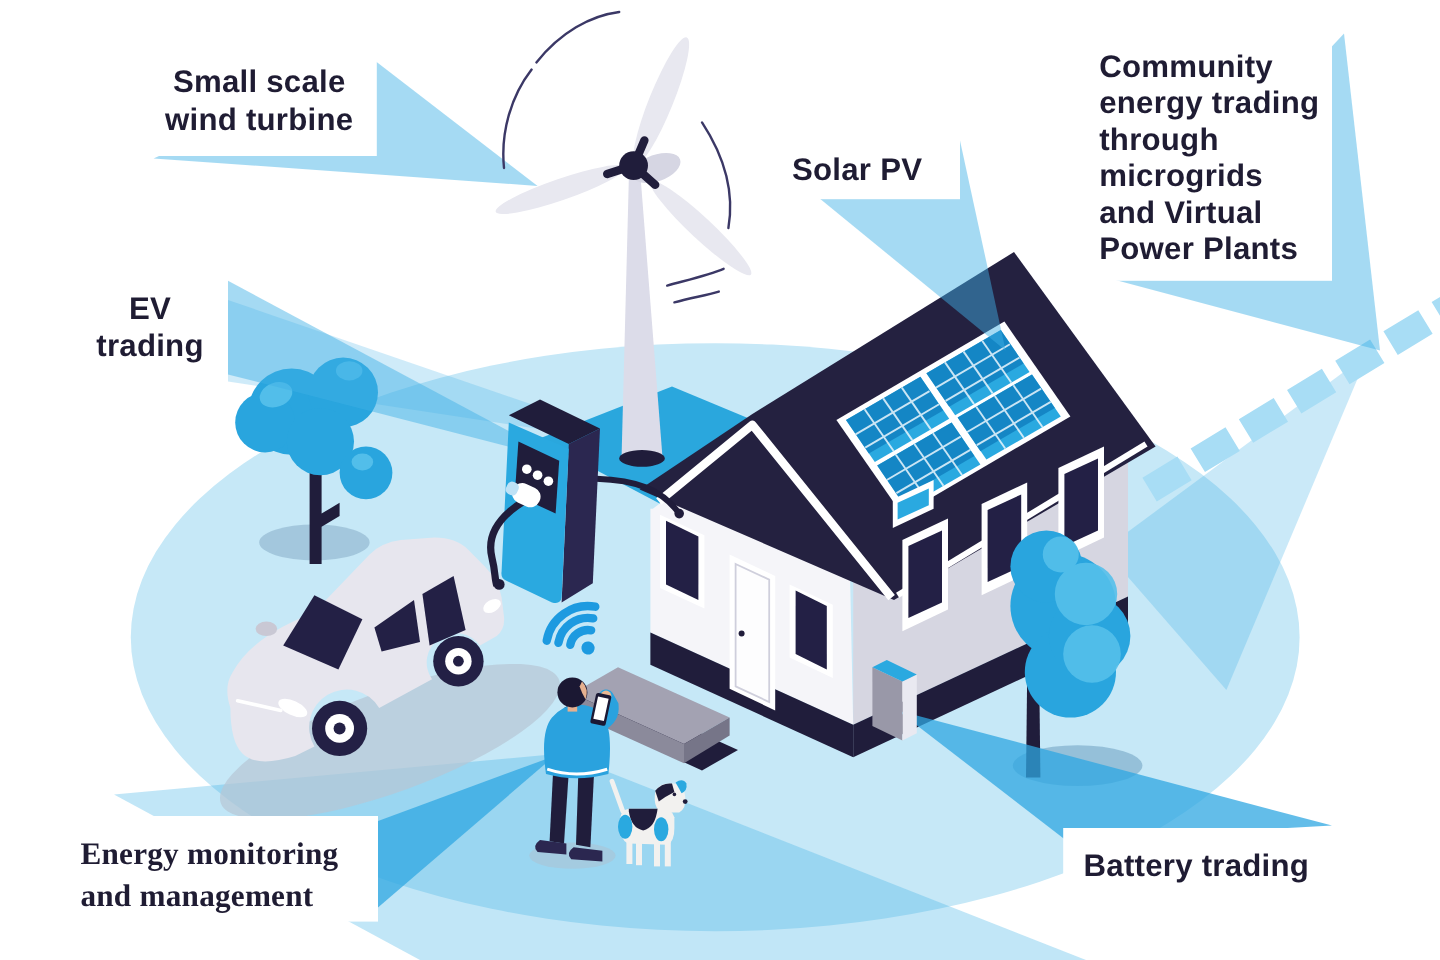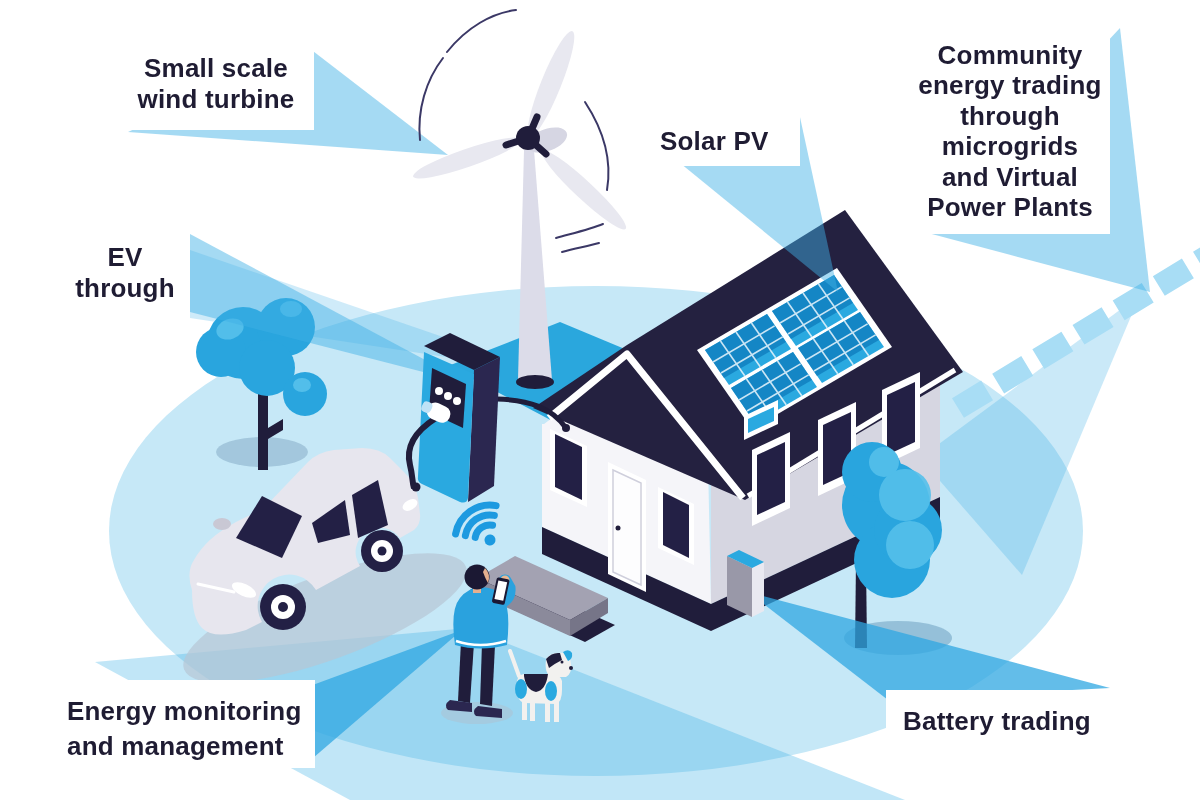--- a/index.html
+++ b/index.html
@@ -4,22 +4,22 @@
 <style>
   html,body{margin:0;padding:0;background:#fff;}
   .stage{position:relative;width:1200px;height:800px;overflow:hidden;background:#fff;
          font-family:"Liberation Sans",sans-serif;}
   .stage svg{position:absolute;left:0;top:0;}
   .lbl{position:absolute;background:#fff;color:#1f1c33;font-size:26px;line-height:1.18;
        font-weight:600;letter-spacing:.2px;z-index:5;box-sizing:border-box;}
   .lbl-wind{left:118px;top:40px;width:196px;height:90px;text-align:center;padding-top:13px;}
   .lbl-ev{left:60px;top:228px;width:130px;height:86px;text-align:center;padding-top:14px;}
   .lbl-solar{left:660px;top:106px;width:140px;height:60px;text-align:left;padding-top:20px;}
-  .lbl-community{left:916px;top:24px;width:194px;height:210px;text-align:center;padding:16px 6px 0 0;line-height:1.17;}
-  .lbl-monitor{left:55px;top:680px;width:260px;height:88px;text-align:left;padding:14px 0 0 12px;line-height:1.35;}
+  .lbl-community{left:916px;top:24px;width:194px;height:210px;text-align:left;padding:16px 6px 0 0;line-height:1.17;}
+  .lbl-monitor{left:55px;top:680px;width:260px;height:88px;text-align:left;padding:14px 0 0 12px;line-height:1.35;font-family:Liberation Serif, serif;}
   .lbl-battery{left:886px;top:690px;width:224px;height:72px;text-align:left;padding:16px 0 0 17px;}
 </style>
 </head>
 <body>
 
 <div class="stage">
 <svg width="1200" height="800" viewBox="0 0 1200 800">
 
   <g>
     <ellipse cx="596" cy="531" rx="487" ry="245" fill="#c6e8f7"></ellipse>
@@ -279,21 +279,21 @@
     <path d="M563,652 Q569,648 572,653 Q573,659 568,661 Z" fill="#2aa9e0"></path>
     <circle cx="571" cy="668" r="2" fill="#201d3b"></circle>
     <circle cx="562" cy="662" r="1.5" fill="#201d3b"></circle>
   </g>
 </svg>
 
   <div class="lbl lbl-wind">
     <span>Small scale wind turbine</span>
   </div>
   <div class="lbl lbl-ev">
-    <span>EV through</span>
+    <span>EV trading</span>
   </div>
   <div class="lbl lbl-solar">
     <span>Solar PV</span>
   </div>
   <div class="lbl lbl-community">
     <span>Community energy trading through microgrids and Virtual Power Plants</span>
   </div>
   <div class="lbl lbl-monitor">
     <span>Energy monitoring and management</span>
   </div>

